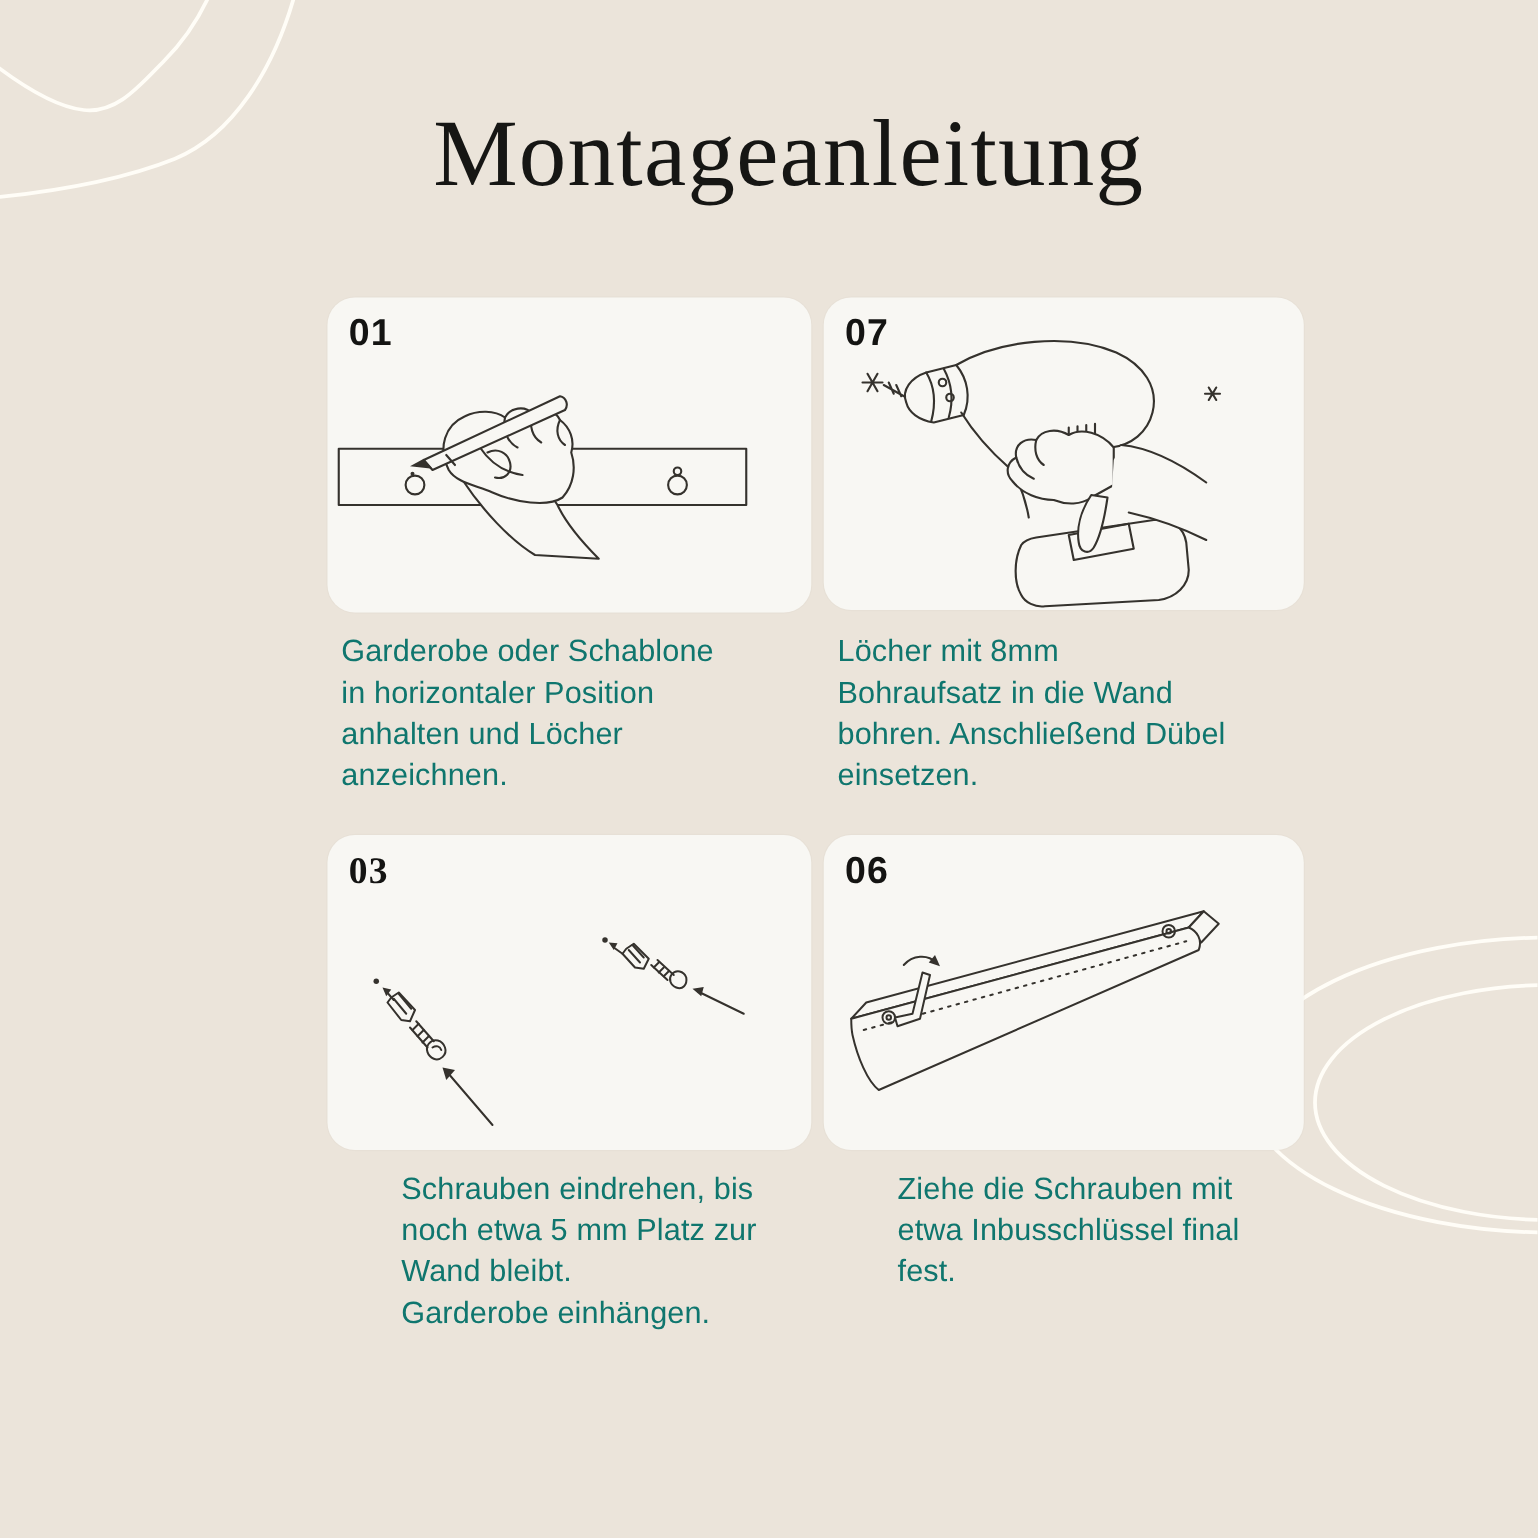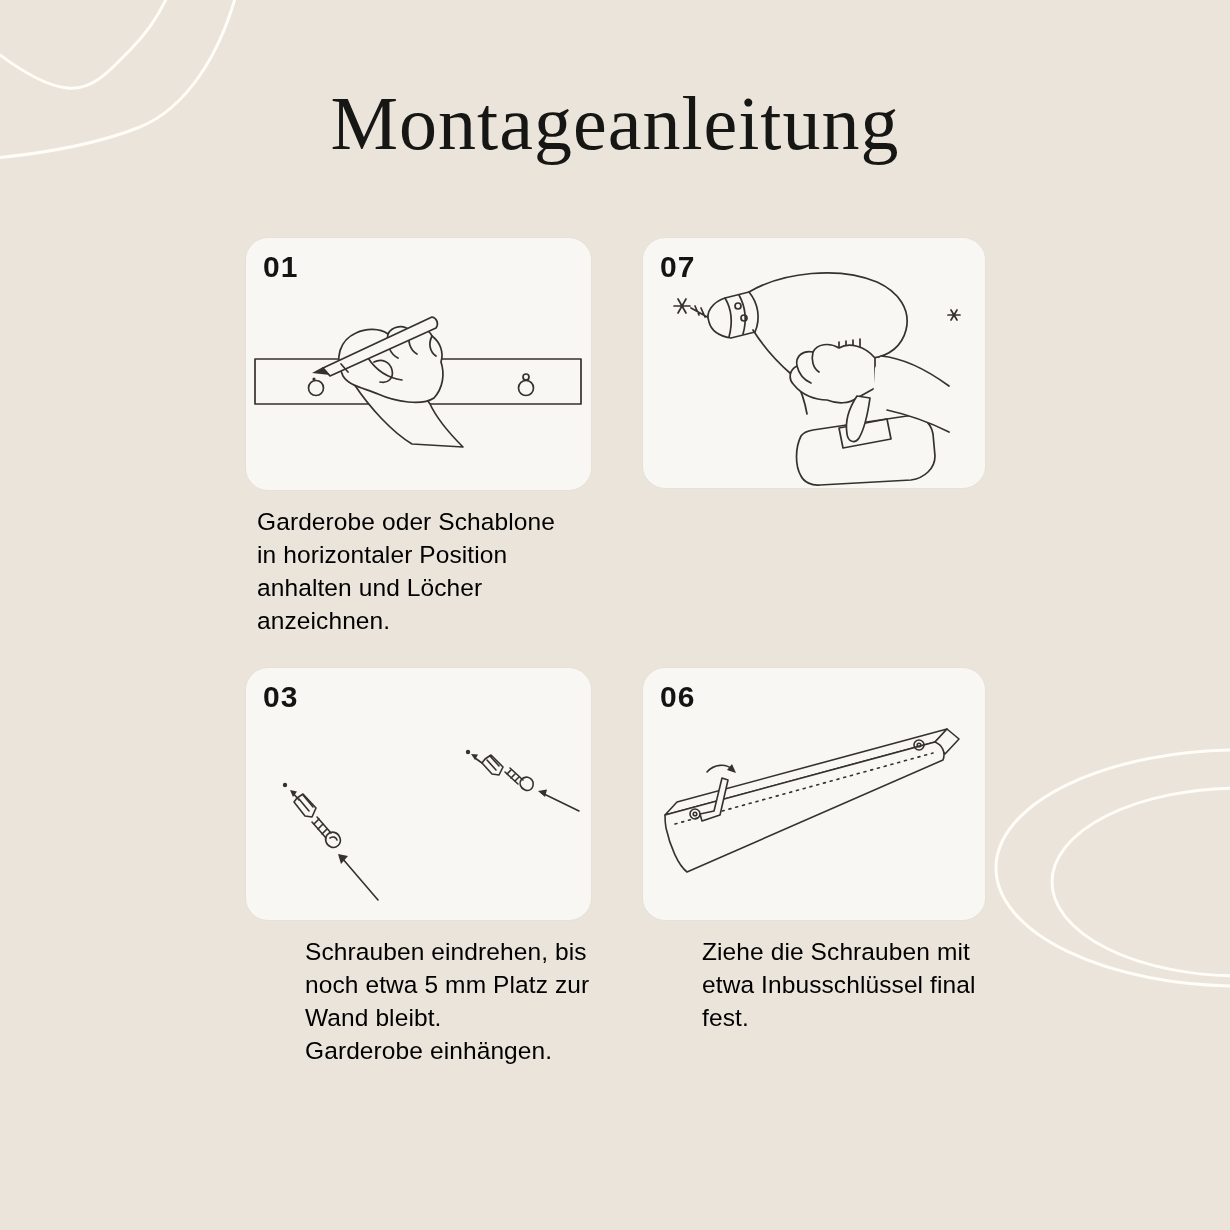--- a/index.html
+++ b/index.html
@@ -5,54 +5,55 @@
   html,body{margin:0;padding:0;}
   body{
     width:1230px;height:1230px;
     background:#ebe4da;
     position:relative;
     overflow:hidden;
     font-family:"Liberation Sans","DejaVu Sans",sans-serif;
     color:#2a2a28;
   }
   .decor{position:absolute;left:0;top:0;z-index:0;}
-  .content{position:absolute;left:0;top:0;width:1016px;height:1230px;z-index:1;}
+  .content{position:absolute;left:16px;top:0;width:1016px;height:1230px;z-index:1;}
   .page-title{
     position:absolute;left:0;top:80px;width:1230px;
     text-align:center;
     font-family:"Liberation Serif","DejaVu Serif",serif;
     font-size:76px;font-weight:500;letter-spacing:1px;
     color:#161614;margin:0;
   }
   .step{position:absolute;}
   .card{
     position:absolute;left:0;top:0;
     background:#f8f7f3;
     border-radius:22px;
     box-shadow:0 0 0 1px rgba(0,0,0,0.015);
+    padding-left:42px;
   }
   .step-number{
     position:absolute;left:17px;top:12px;
     font-size:30px;font-weight:700;color:#141412;
     letter-spacing:1px;z-index:2;
   }
   .illu{position:absolute;left:0;top:0;z-index:1;}
   .caption{
     position:absolute;left:11px;
     font-size:24.5px;line-height:33px;
-    color:#000000;white-space:pre-line;
+    color:#0f766e;white-space:pre-line;
     letter-spacing:0.1px;
   }
   
   #step1{left:246px;top:238px;width:345px;height:402px;}
   #step1 .card{width:345px;height:252px;}
   #step2{left:643px;top:238px;width:342px;height:402px;}
   #step2 .card{width:342px;height:250px;}
   #step3{left:246px;top:668px;width:345px;height:402px;}
-  #step3 .card{width:345px;height:252px;}
+  #step3 .card{width:345px;height:252px;font-family:Liberation Serif, serif;}
   #step4{left:643px;top:668px;width:342px;height:252px;}
   #step4 .card{width:342px;height:252px;}
   #step1 .caption,#step2 .caption{top:267px;}
   #step3 .caption,#step4 .caption{top:267px;margin-left:48px;}
 </style>
 </head>
 <body>
 
 <svg class="decor" width="1230" height="1230" viewBox="0 0 1230 1230">
   <g fill="none" stroke="#fffdf7" stroke-width="3" stroke-linecap="round">
@@ -137,20 +138,24 @@
           <path d="M 154,128 C 156,136 161,142 168,145"></path>
 
           <path fill="#f8f7f3" d="M 214,158 C 206,170 202,184 204,196 C 205,204 212,206 216,200 C 222,190 225,174 227,160 Z"></path>
 
           <path fill="#f8f7f3" d="M 238,118 C 260,120 284,132 306,148 L 306,194 C 284,183 262,176 244,172 L 230,162 L 232,130 Z" stroke="none"></path>
           <path d="M 238,118 C 260,120 284,132 306,148"></path>
           <path d="M 306,194 C 284,183 262,176 244,172"></path>
         </g>
       </svg>
     </div>
+    <div class="caption">Löcher mit 8mm
+Bohraufsatz in die Wand
+bohren. Anschließend Dübel
+einsetzen.</div>
   </div>
 
   <div class="step" id="step3">
     <div class="card">
       <span class="step-number">03</span>
       <svg class="illu" width="345" height="252" viewBox="0 0 345 252">
         <g fill="none" stroke="#35322d" stroke-width="1.6" stroke-linecap="round" stroke-linejoin="round">
 
           <circle cx="39" cy="117" r="2.2" fill="#35322d" stroke="none"></circle>
           <path d="M 53,132 L 46,124"></path>

